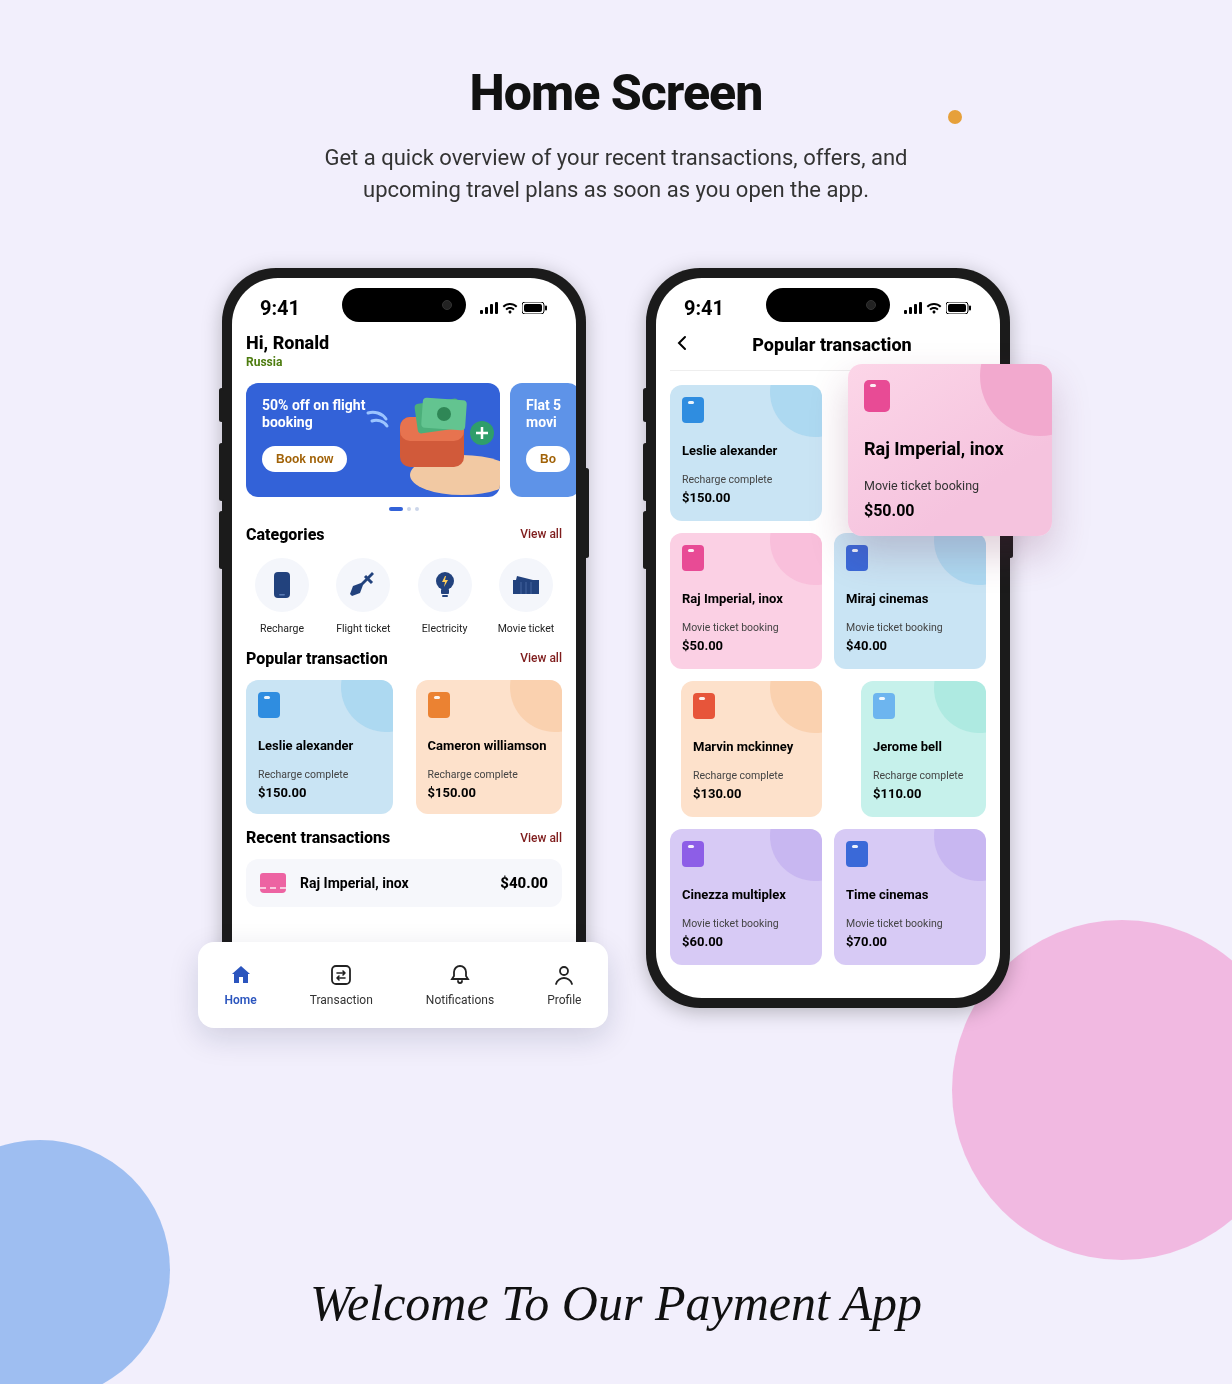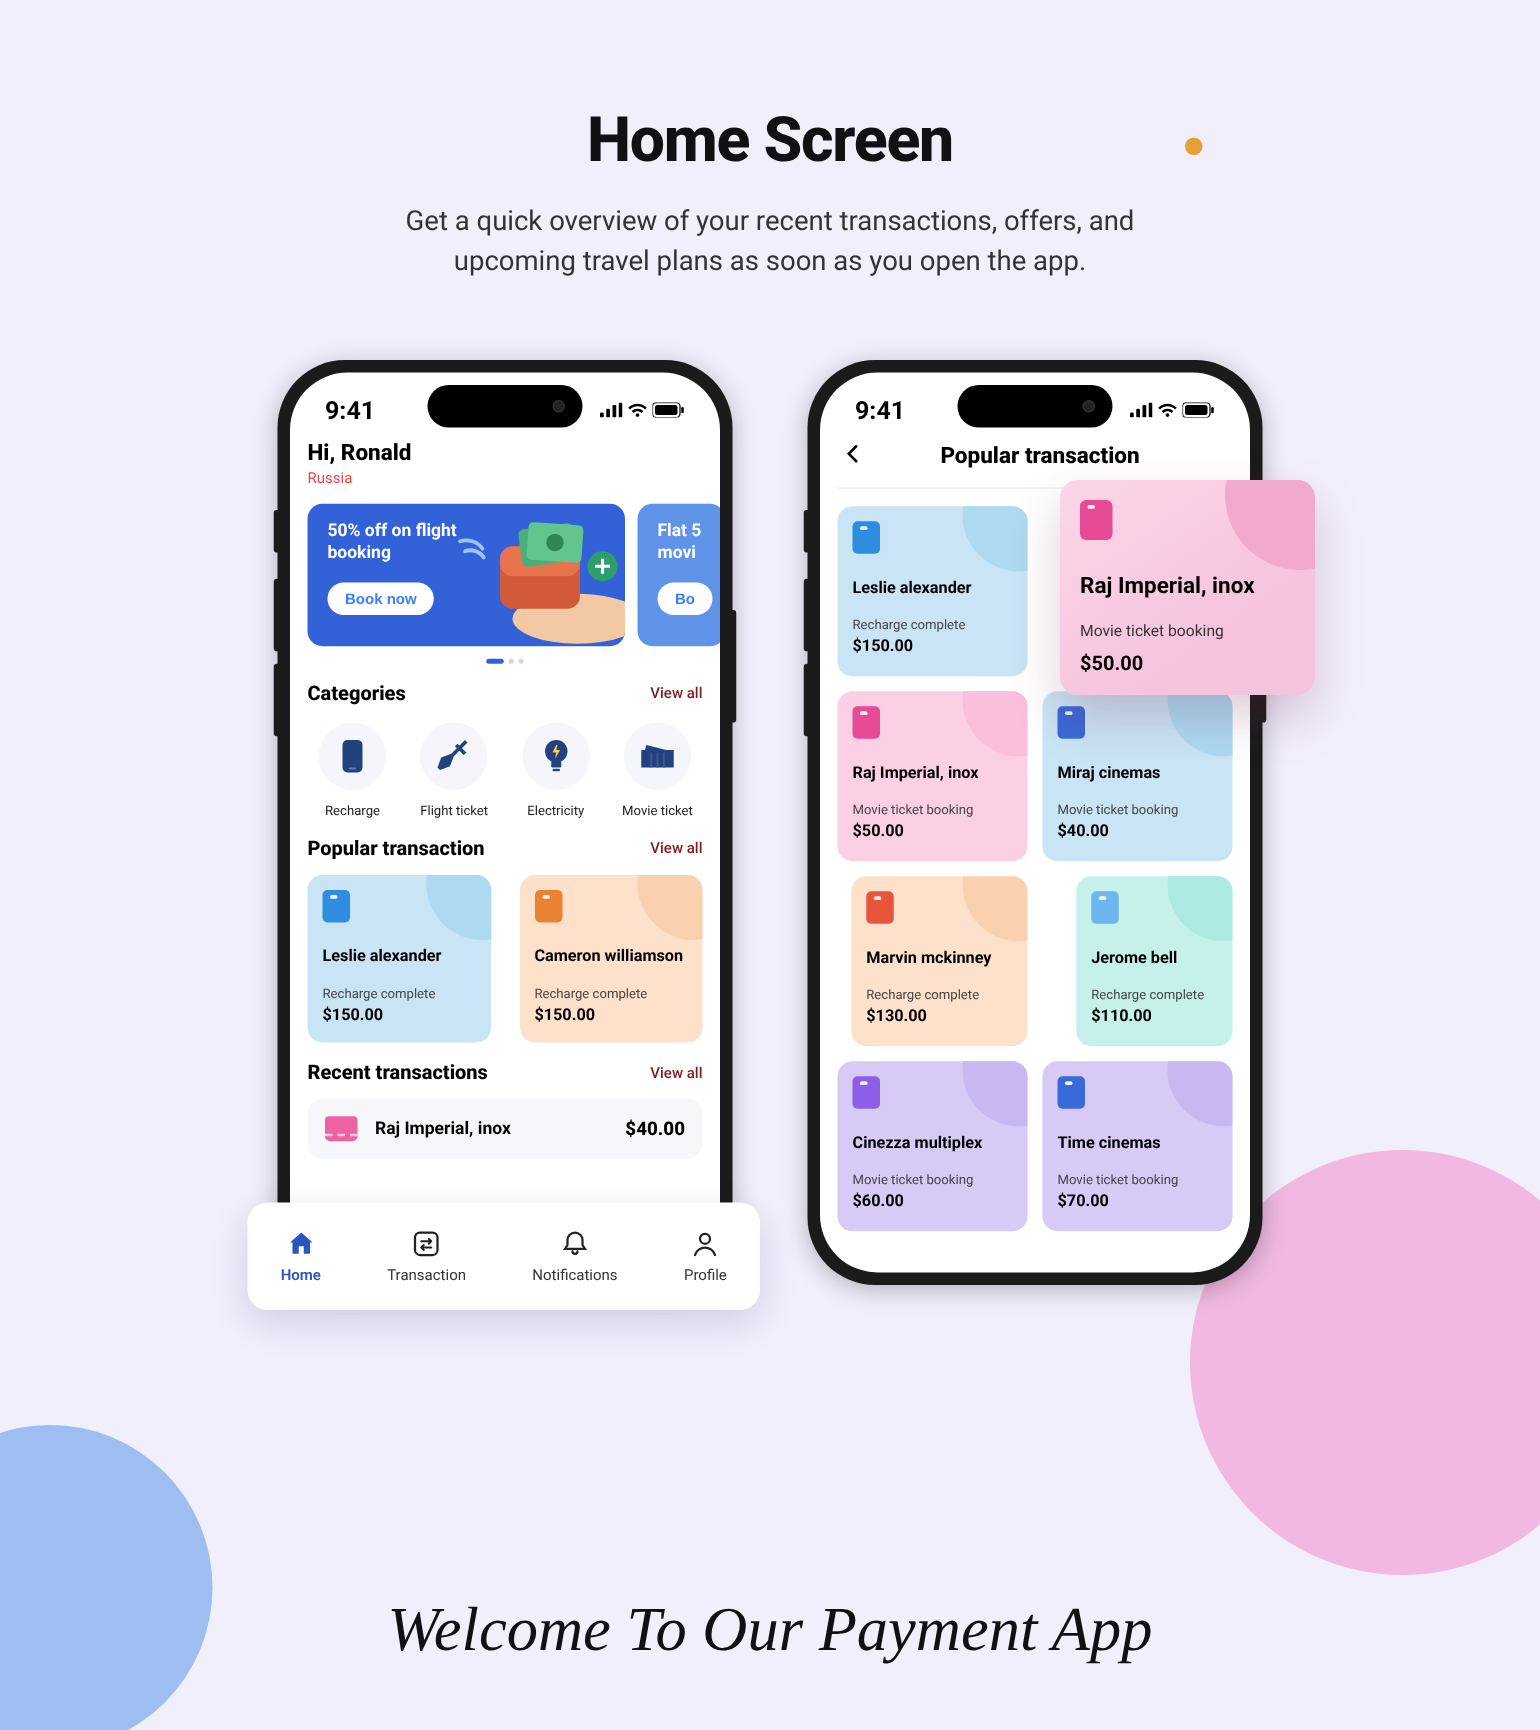--- a/index.html
+++ b/index.html
@@ -10,21 +10,21 @@
     height: 1384px;
     position: relative;
     overflow: hidden;
   }
 
   
   .bg-dot-orange { position: absolute; top: 110px; right: 270px; width: 14px; height: 14px; border-radius: 50%; background: #e6a03a; }
   .bg-circle-pink { position: absolute; top: 920px; right: -60px; width: 340px; height: 340px; border-radius: 50%; background: #f1a3d6; opacity: .7; z-index: 0; }
   .bg-circle-blue { position: absolute; top: 1140px; left: -90px; width: 260px; height: 260px; border-radius: 50%; background: #7aa9ec; opacity: .7; z-index: 0; }
 
-  .page-title { text-align: center; font-size: 50px; font-weight: 800; color: #111; padding-top: 84px; letter-spacing: -1px; }
+  .page-title { text-align: center; font-size: 50px; font-weight: 800; color: #111; padding-top: 64px; letter-spacing: -1px; }
   .page-subtitle { text-align: center; font-size: 22px; color: #333; max-width: 680px; margin: 20px auto 0; line-height: 1.45; }
 
   .phones-row { display: flex; justify-content: center; gap: 60px; margin-top: 62px; position: relative; z-index: 2; }
 
   
   .phone {
     width: 364px;
     height: 740px;
     background: #1b1b1b;
     border-radius: 54px;
@@ -59,30 +59,30 @@
   .status-bar {
     height: 52px; display: flex; align-items: center; justify-content: space-between;
     padding: 8px 28px 0 28px; font-size: 20px; font-weight: 700;
   }
   .status-icons { display: flex; gap: 4px; align-items: center; }
   .status-icons svg { display: block; }
 
   .screen-scroll { height: calc(100% - 52px); overflow: hidden; padding: 0 14px; }
 
   .greet { font-weight: 800; font-size: 18px; margin-top: 2px; }
-  .greet-sub { font-size: 12px; color: #ef4444; margin-top: 2px; }
+  .greet-sub { font-size: 12px; color: #4d7c0f; margin-top: 2px; font-weight: bold; }
 
   .promo-row { display: flex; gap: 10px; margin-top: 14px; }
   .promo-card {
     flex: 0 0 254px; height: 114px; background: #3362d8; border-radius: 12px;
     position: relative; overflow: hidden; color: #fff; padding: 14px 16px;
   }
   .promo-card.second { flex: 0 0 70px; background: #5e93e8; }
   .promo-title { font-size: 14px; font-weight: 700; line-height: 1.25; max-width: 110px; }
-  .promo-btn { margin-top: 14px; background: #fff; color: #3b82f6; font-weight: 700; font-size: 12px; border: none; border-radius: 16px; padding: 6px 14px; cursor: pointer; }
+  .promo-btn { margin-top: 14px; background: #fff; color: #a16207; font-weight: 700; font-size: 12px; border: none; border-radius: 16px; padding: 6px 14px; cursor: pointer; }
   .promo-art { position: absolute; right: -4px; bottom: -6px; }
 
   .dots { display: flex; justify-content: center; gap: 4px; margin-top: 10px; }
   .dot { width: 4px; height: 4px; border-radius: 2px; background: #ccd6ea; }
   .dot.active { width: 14px; background: #3362d8; }
 
   .section-head { display: flex; justify-content: space-between; align-items: center; margin-top: 14px; }
   .section-title { font-weight: 800; font-size: 16px; }
   .view-all { font-size: 12px; color: #7f1d1d; text-decoration: none; font-weight: 500; cursor: pointer; }
 

